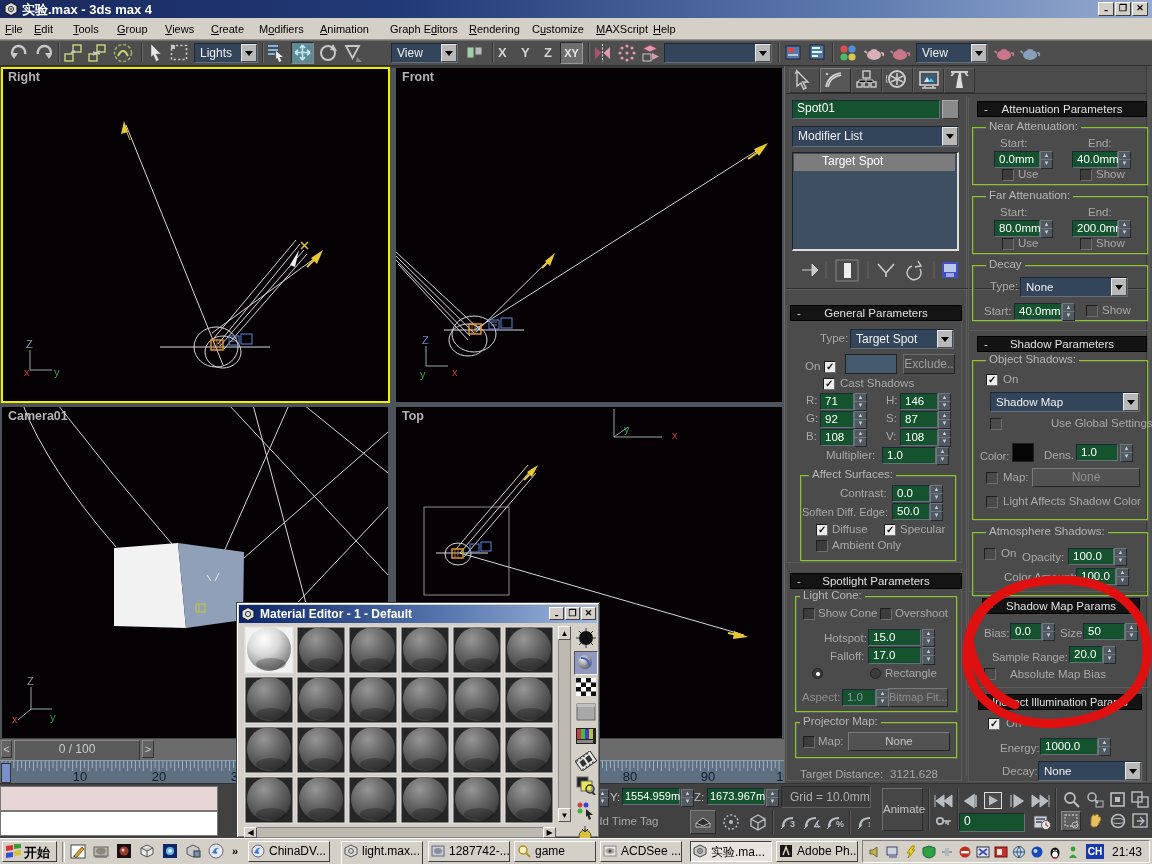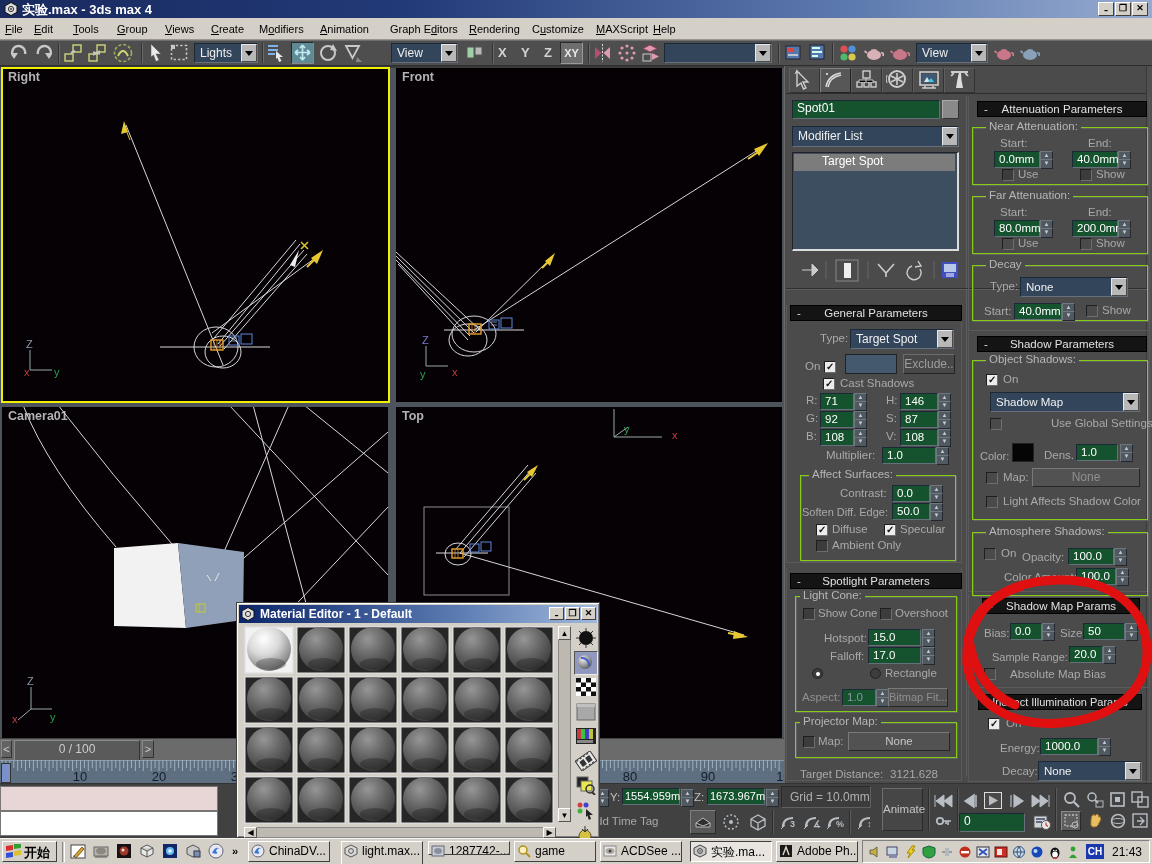--- a/index.html
+++ b/index.html
@@ -1159,21 +1159,21 @@
 <div style="left:248px;top:841px;width:82px;height:21px;background:#d4d0c8;border:1px solid;border-color:#fff #404040 #404040 #fff;z-index:41;font-size:12px;color:#000;padding:2px 2px 0 20px;white-space:nowrap;overflow:hidden;">ChinaDV...</div>
 <svg style="left:251px;top:844px;z-index:42" width="14" height="14" viewBox="0 0 14 14">
     <circle cx="7" cy="7" r="6" fill="#e8e8f0" stroke="#667"></circle>
     <path d="M3,9 Q7,1 11,5 Q8,3 7,7 Q11,11 3,9" fill="#3878d0"></path>
   </svg>
 <div style="left:341px;top:841px;width:82px;height:29px;background:#d4d0c8;border:1px solid;border-color:#fff #404040 #404040 #fff;z-index:41;font-size:12px;color:#000;padding:2px 2px 8px 20px;white-space:nowrap;overflow:hidden;">light.max...</div>
 <svg style="left:344px;top:844px;z-index:42" width="14" height="14" viewBox="0 0 14 14">
     <polygon points="7,1 13,4 13,10 7,13 1,10 1,4" fill="#d8d8d8" stroke="#555"></polygon>
     <circle cx="7" cy="7" r="2.4" fill="none" stroke="#555"></circle>
   </svg>
-<div style="left:428px;top:841px;width:82px;height:14px;background:#d4d0c8;border:1px solid;border-color:#fff #404040 #404040 #fff;z-index:41;font-size:12px;color:#000;padding:2px 2px 0 20px;white-space:nowrap;overflow:hidden;">1287742-...</div>
+<div style="left:428px;top:841px;width:82px;height:21px;background:#d4d0c8;border:1px solid;border-color:#fff #404040 #404040 #fff;z-index:41;font-size:12px;color:#000;padding:2px 2px 0 20px;white-space:nowrap;overflow:hidden;">1287742-...</div>
 <svg style="left:431px;top:844px;z-index:42" width="14" height="14" viewBox="0 0 14 14">
     <rect x="1" y="2" width="12" height="10" fill="#c8ccd4" stroke="#667"></rect>
     <ellipse cx="7" cy="7" rx="4" ry="3" fill="#8890a0"></ellipse>
   </svg>
 <div style="left:514px;top:841px;width:82px;height:21px;background:#d4d0c8;border:1px solid;border-color:#fff #404040 #404040 #fff;z-index:41;font-size:12px;color:#000;padding:2px 2px 0 20px;white-space:nowrap;overflow:hidden;">game</div>
 <svg style="left:517px;top:844px;z-index:42" width="14" height="14" viewBox="0 0 14 14">
     <circle cx="6" cy="6" r="4" fill="#f8f0c0" stroke="#b09020" stroke-width="1.5"></circle>
     <path d="M9,9 l4,4" stroke="#b09020" stroke-width="2"></path>
   </svg>
 <div style="left:600px;top:841px;width:82px;height:21px;background:#d4d0c8;border:1px solid;border-color:#fff #404040 #404040 #fff;z-index:41;font-size:12px;color:#000;padding:2px 2px 0 20px;white-space:nowrap;overflow:hidden;">ACDSee ...</div>

